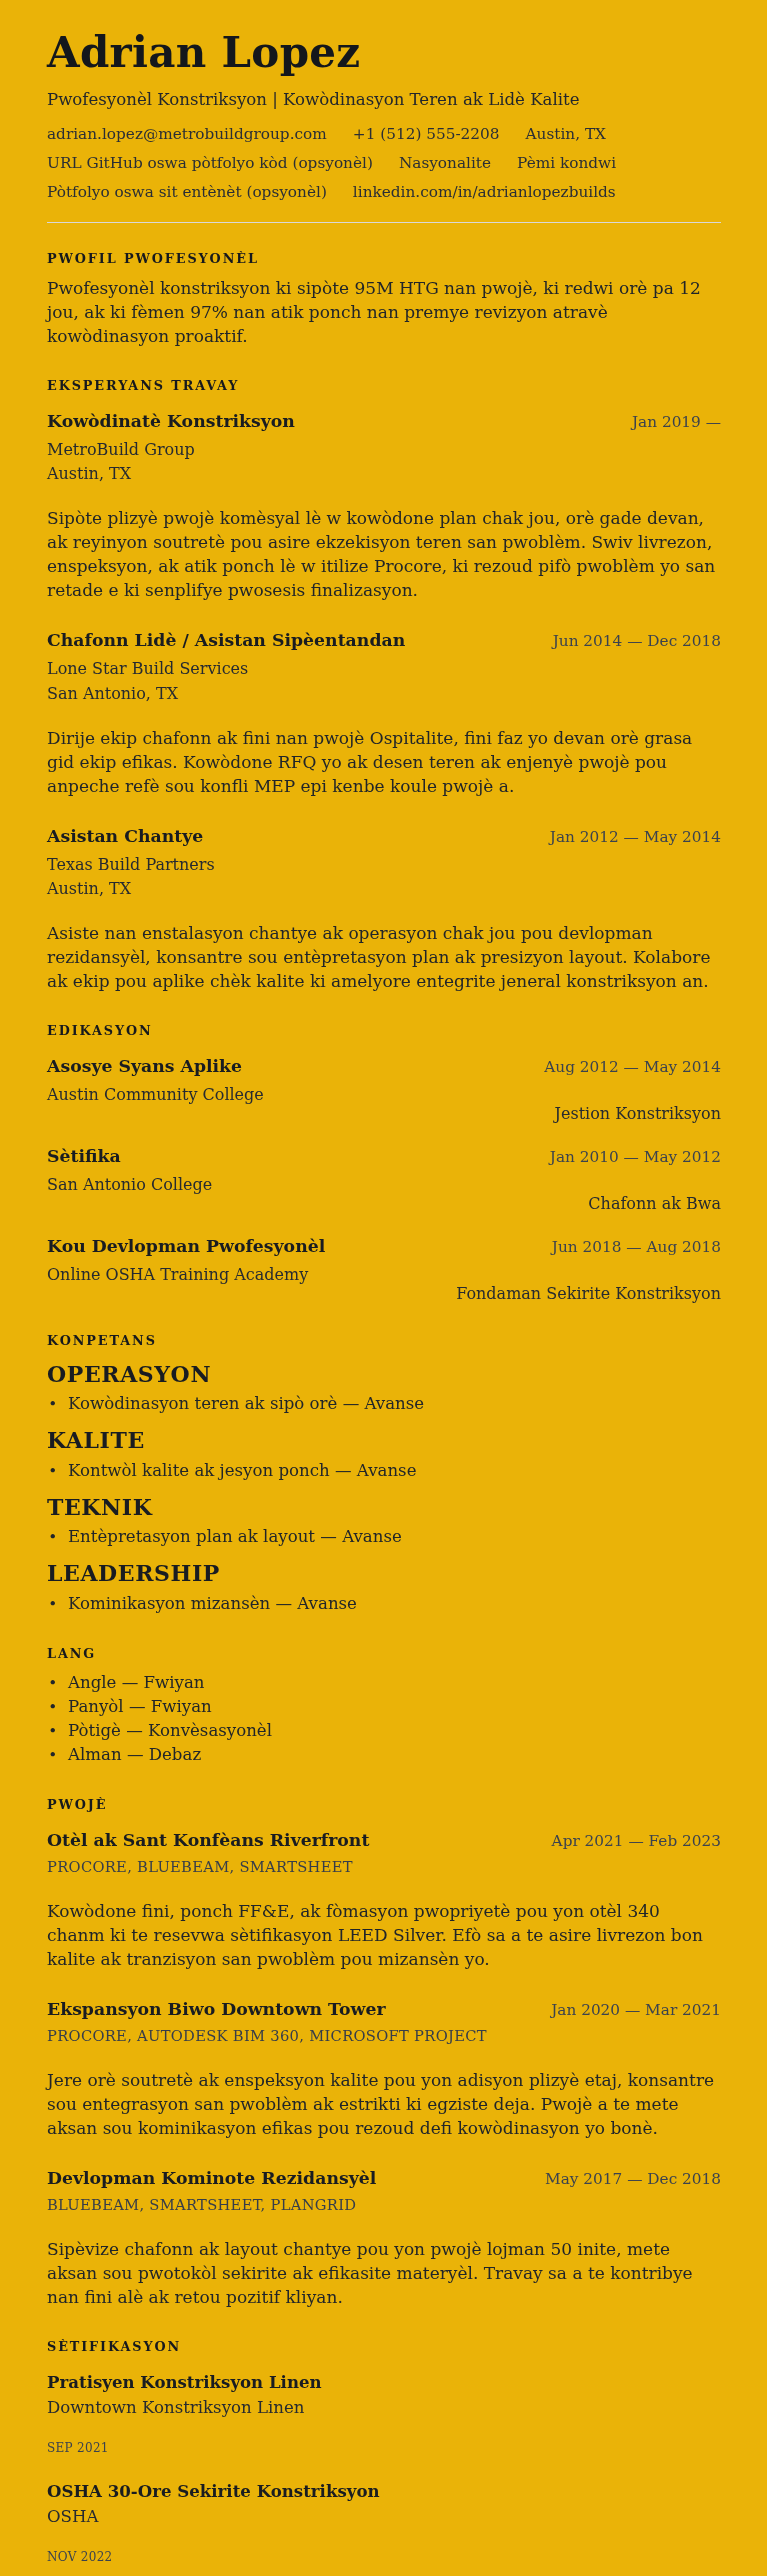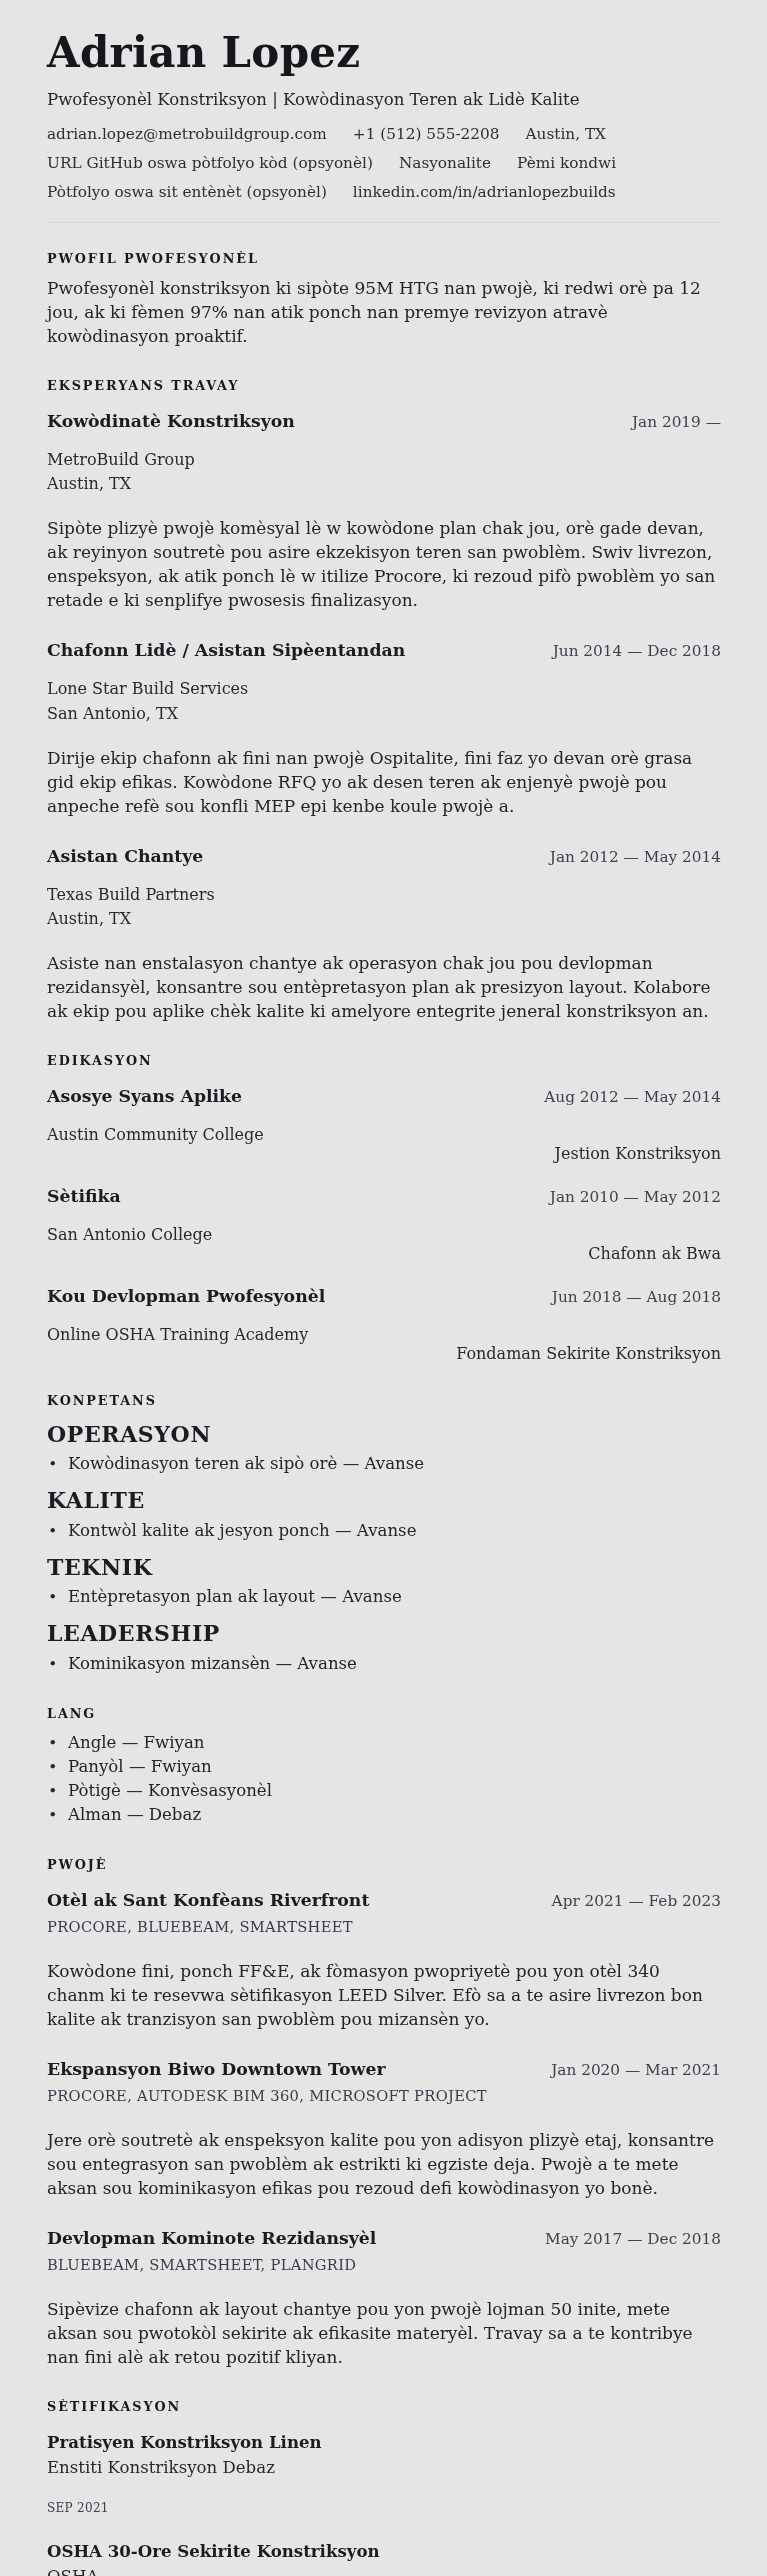--- a/index.html
+++ b/index.html
@@ -1,18 +1,18 @@
 <!DOCTYPE html>
 <html style="font-size:10.2px"><head>
 <meta charset="utf-8">
 <style>
   html,body{margin:0;padding:0;background:#ffffff;}
   .page{
     width:767px;height:2576px;box-sizing:border-box;overflow:hidden;
-    background:#e5e5e5;color:#1f2328;
+    background:#eab308;color:#1f2328;
     padding:28px 46px 0 47px;
     font-family:"DejaVu Serif","Liberation Serif",serif;
   }
   
   .name{font-size:42px;line-height:49px;font-weight:700;color:#14171c;letter-spacing:0.3px;}
   .subtitle{font-size:16.6px;line-height:22px;margin-top:11.5px;color:#23262b;}
   .contact-row{display:flex;gap:26px;font-size:15.3px;line-height:19px;color:#2a2e35;}
   .contact-row.first{margin-top:14px;}
   .contact-row + .contact-row{margin-top:10.2px;}
   .divider{border:none;border-top:1.3px solid #d9d9d9;margin:20.5px 0 0 0;}
@@ -23,21 +23,21 @@
   }
   .sec-heading.gap-lg{margin-top:29px;}
   .body-text{font-size:17px;line-height:24px;color:#212529;}
   .profile-text{margin-top:7.7px;max-width:675px;}
   
   .entry{margin-top:15.3px;}
   .entry + .entry{margin-top:27px;}
   .entry-head{display:flex;justify-content:space-between;align-items:baseline;}
   .entry-title{font-size:17.3px;line-height:23px;font-weight:700;color:#191c21;}
   .entry-dates{font-size:15.3px;line-height:20.5px;color:#3b424e;white-space:nowrap;}
-  .entry-sub{font-size:16px;line-height:19px;margin-top:17px;color:#262a30;}
+  .entry-sub{font-size:16px;line-height:19px;margin-top:7px;color:#262a30;}
   .entry-sub2{font-size:16px;line-height:19px;margin-top:5.1px;color:#262a30;}
   .entry-desc{margin-top:23px;max-width:675px;}
   .entry-tools{font-size:14.7px;line-height:19px;margin-top:5.1px;color:#363d49;letter-spacing:0.3px;text-transform:uppercase;}
   .edu-entry + .edu-entry{margin-top:22px;}
   .edu-entry .entry-sub2{margin-top:0;text-align:right;}
   
   .skill-group{margin-top:12.8px;}
   .skill-name{font-size:22px;line-height:22px;font-weight:700;letter-spacing:0.6px;color:#191c21;text-transform:uppercase;}
   ul.blist{list-style:none;margin:7.7px 0 0 0;padding:0;}
   ul.blist li{
@@ -205,21 +205,21 @@
       <span class="entry-dates">May 2017 — Dec 2018</span>
     </div>
     <div class="entry-tools">BLUEBEAM, SMARTSHEET, PLANGRID</div>
     <div class="body-text entry-desc">Sipèvize chafonn ak layout chantye pou yon pwojè lojman 50 inite, mete aksan sou pwotokòl sekirite ak efikasite materyèl. Travay sa a te kontribye nan fini alè ak retou pozitif kliyan.</div>
   </div>
 
   <div class="sec-heading gap-lg">SÈTIFIKASYON</div>
 
   <div class="cert-entry">
     <div class="cert-title">Pratisyen Konstriksyon Linen</div>
-    <div class="cert-issuer">Enstiti Konstriksyon Debaz</div>
+    <div class="cert-issuer">Downtown Konstriksyon Linen</div>
     <div class="cert-date">SEP 2021</div>
   </div>
 
   <div class="cert-entry">
     <div class="cert-title">OSHA 30-Ore Sekirite Konstriksyon</div>
     <div class="cert-issuer">OSHA</div>
     <div class="cert-date">NOV 2022</div>
   </div>
 
   <div class="sec-heading gap-lg">PASSYONS</div>

